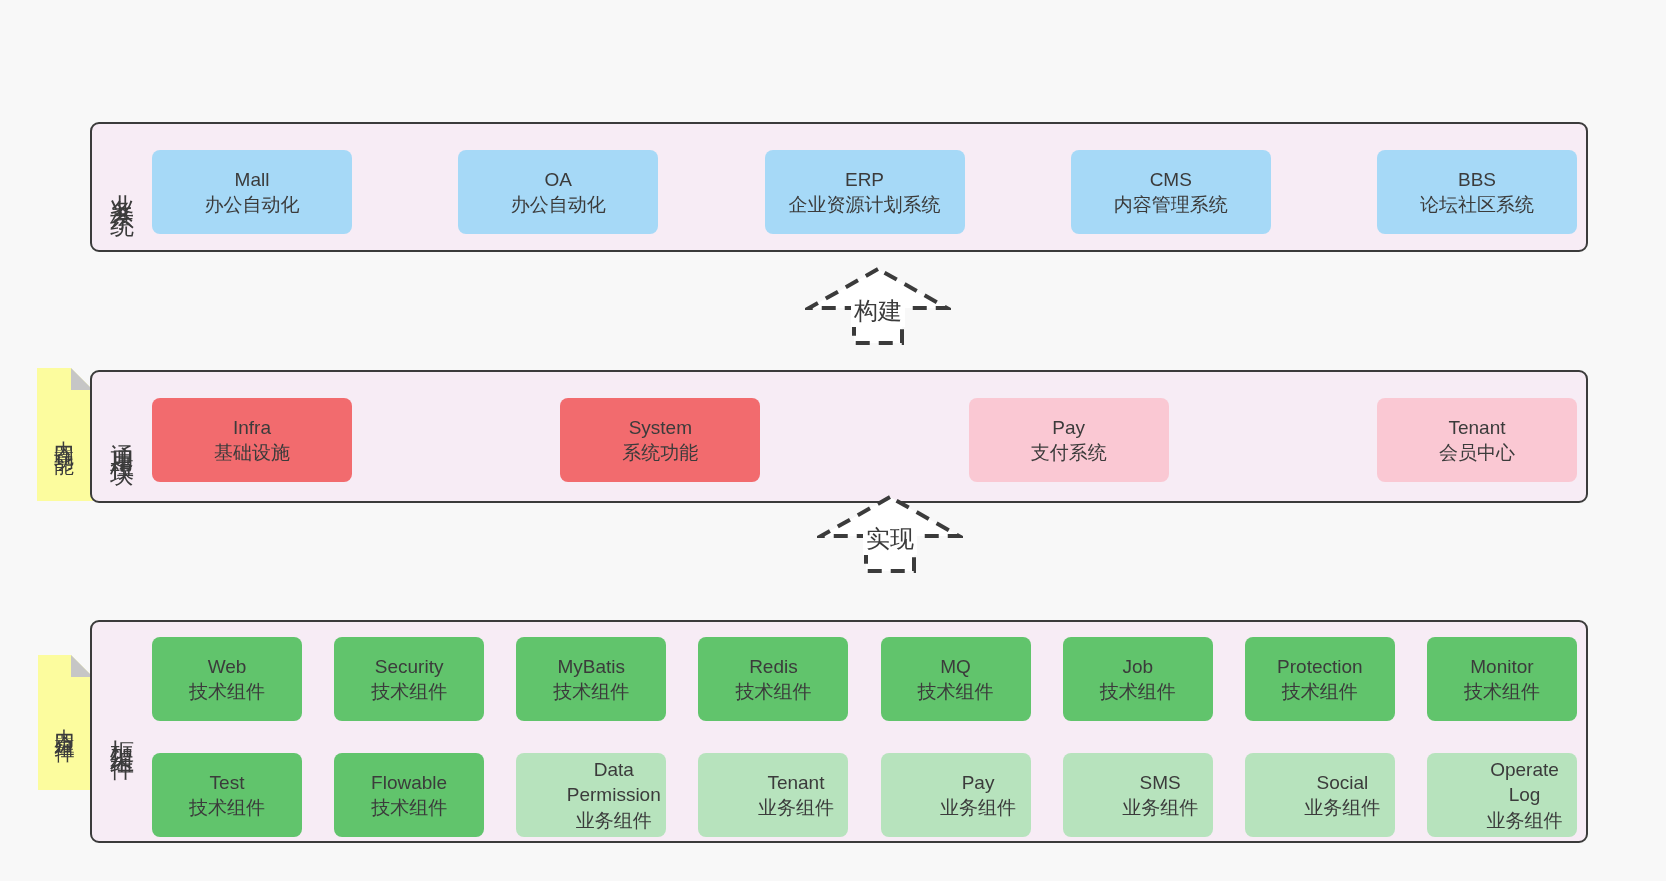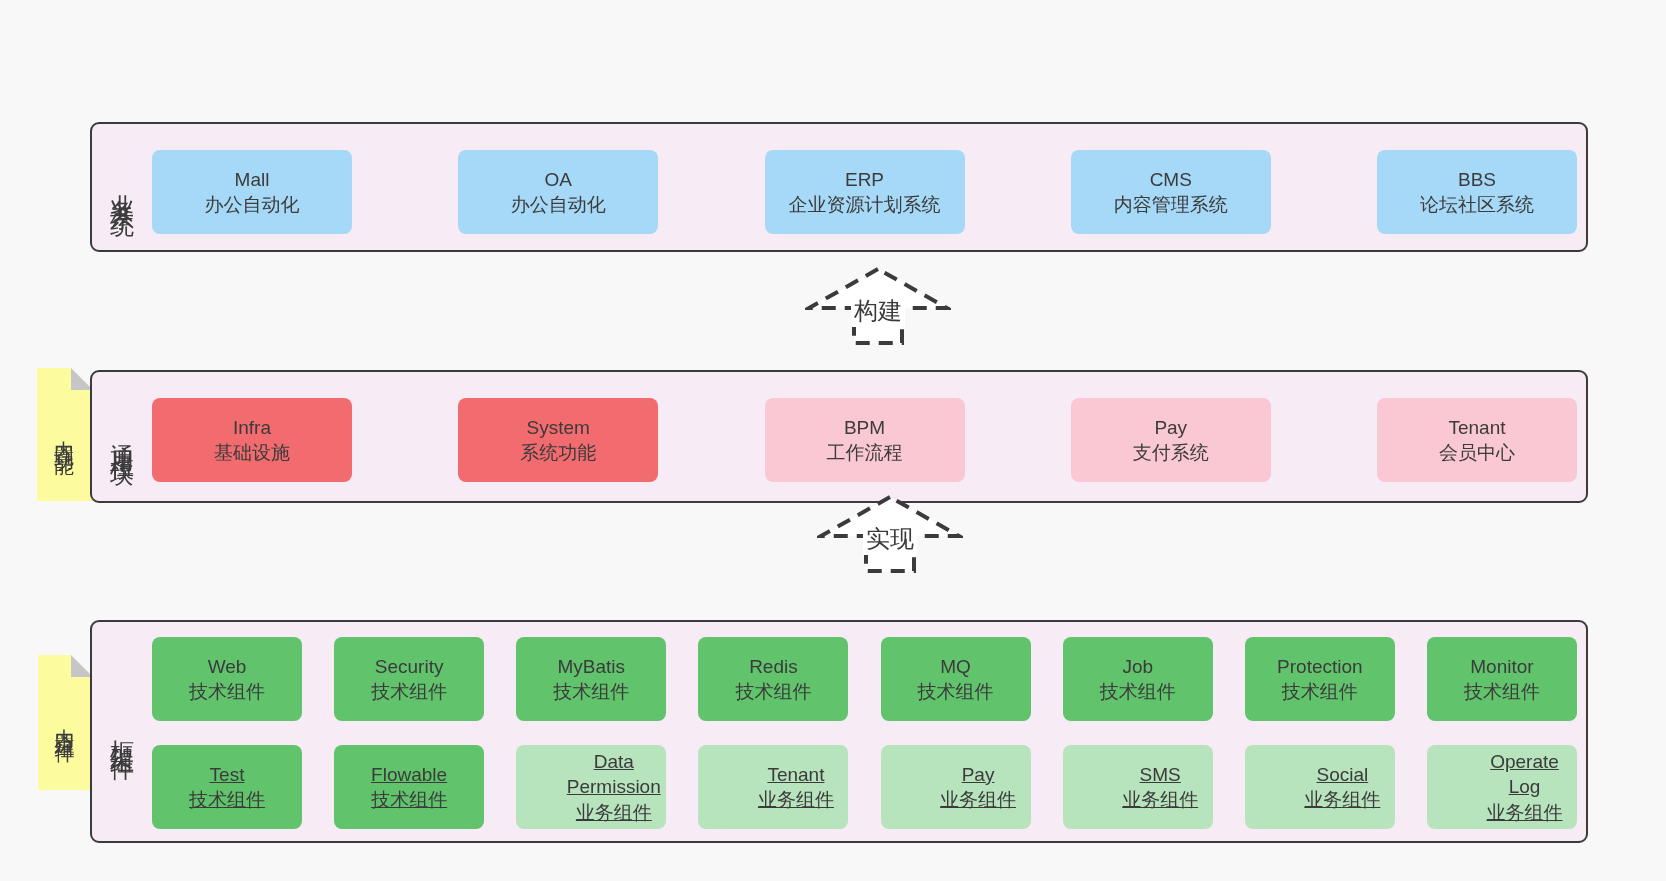--- a/index.html
+++ b/index.html
@@ -16,21 +16,21 @@
   #sec-business{top:122px;height:130px;}
   #sec-modules{top:370px;height:133px;}
   #sec-framework{top:620px;height:223px;}
   .side-label{position:absolute;left:14px;top:50%;transform:translateY(-50%);
          writing-mode:vertical-rl;text-orientation:upright;font-size:24px;
          letter-spacing:6px;white-space:nowrap;}
   .row{position:absolute;left:60px;right:9px;display:flex;justify-content:space-between;}
   #sec-business .row{top:26px;}
   #sec-modules .row{top:26px;}
   #sec-framework .row1{top:15px;}
-  #sec-framework .row2{top:123px;text-decoration:underline;}
+  #sec-framework .row2{top:131px;}
   .box{box-sizing:border-box;height:84px;border-radius:8px;display:flex;
        flex-direction:column;align-items:center;justify-content:center;
        text-align:center;font-size:19px;line-height:1.32;}
   .w200{width:200px;}
   .w150{width:150px;}
   .blue{background:var(--blue);} .red{background:var(--red);}
   .pink{background:var(--pink);} .green{background:var(--green);}
   .lightgreen{background:var(--green-light);padding-left:45px;}
   .note{position:absolute;z-index:0;background:var(--note-bg);
         clip-path:polygon(0 0,calc(100% - 22px) 0,100% 22px,100% 100%,0 100%);}
@@ -96,24 +96,20 @@
   <section class="panel" id="sec-modules">
     <div class="side-label">通用模块</div>
     <div class="row">
       <div class="box red w200">
         <span>Infra</span>
         <span>基础设施</span>
       </div>
       <div class="box red w200">
         <span>System</span>
         <span>系统功能</span>
-      </div>
-      <div class="box pink w200">
-        <span>BPM</span>
-        <span>工作流程</span>
       </div>
       <div class="box pink w200">
         <span>Pay</span>
         <span>支付系统</span>
       </div>
       <div class="box pink w200">
         <span>Tenant</span>
         <span>会员中心</span>
       </div>
     </div>

